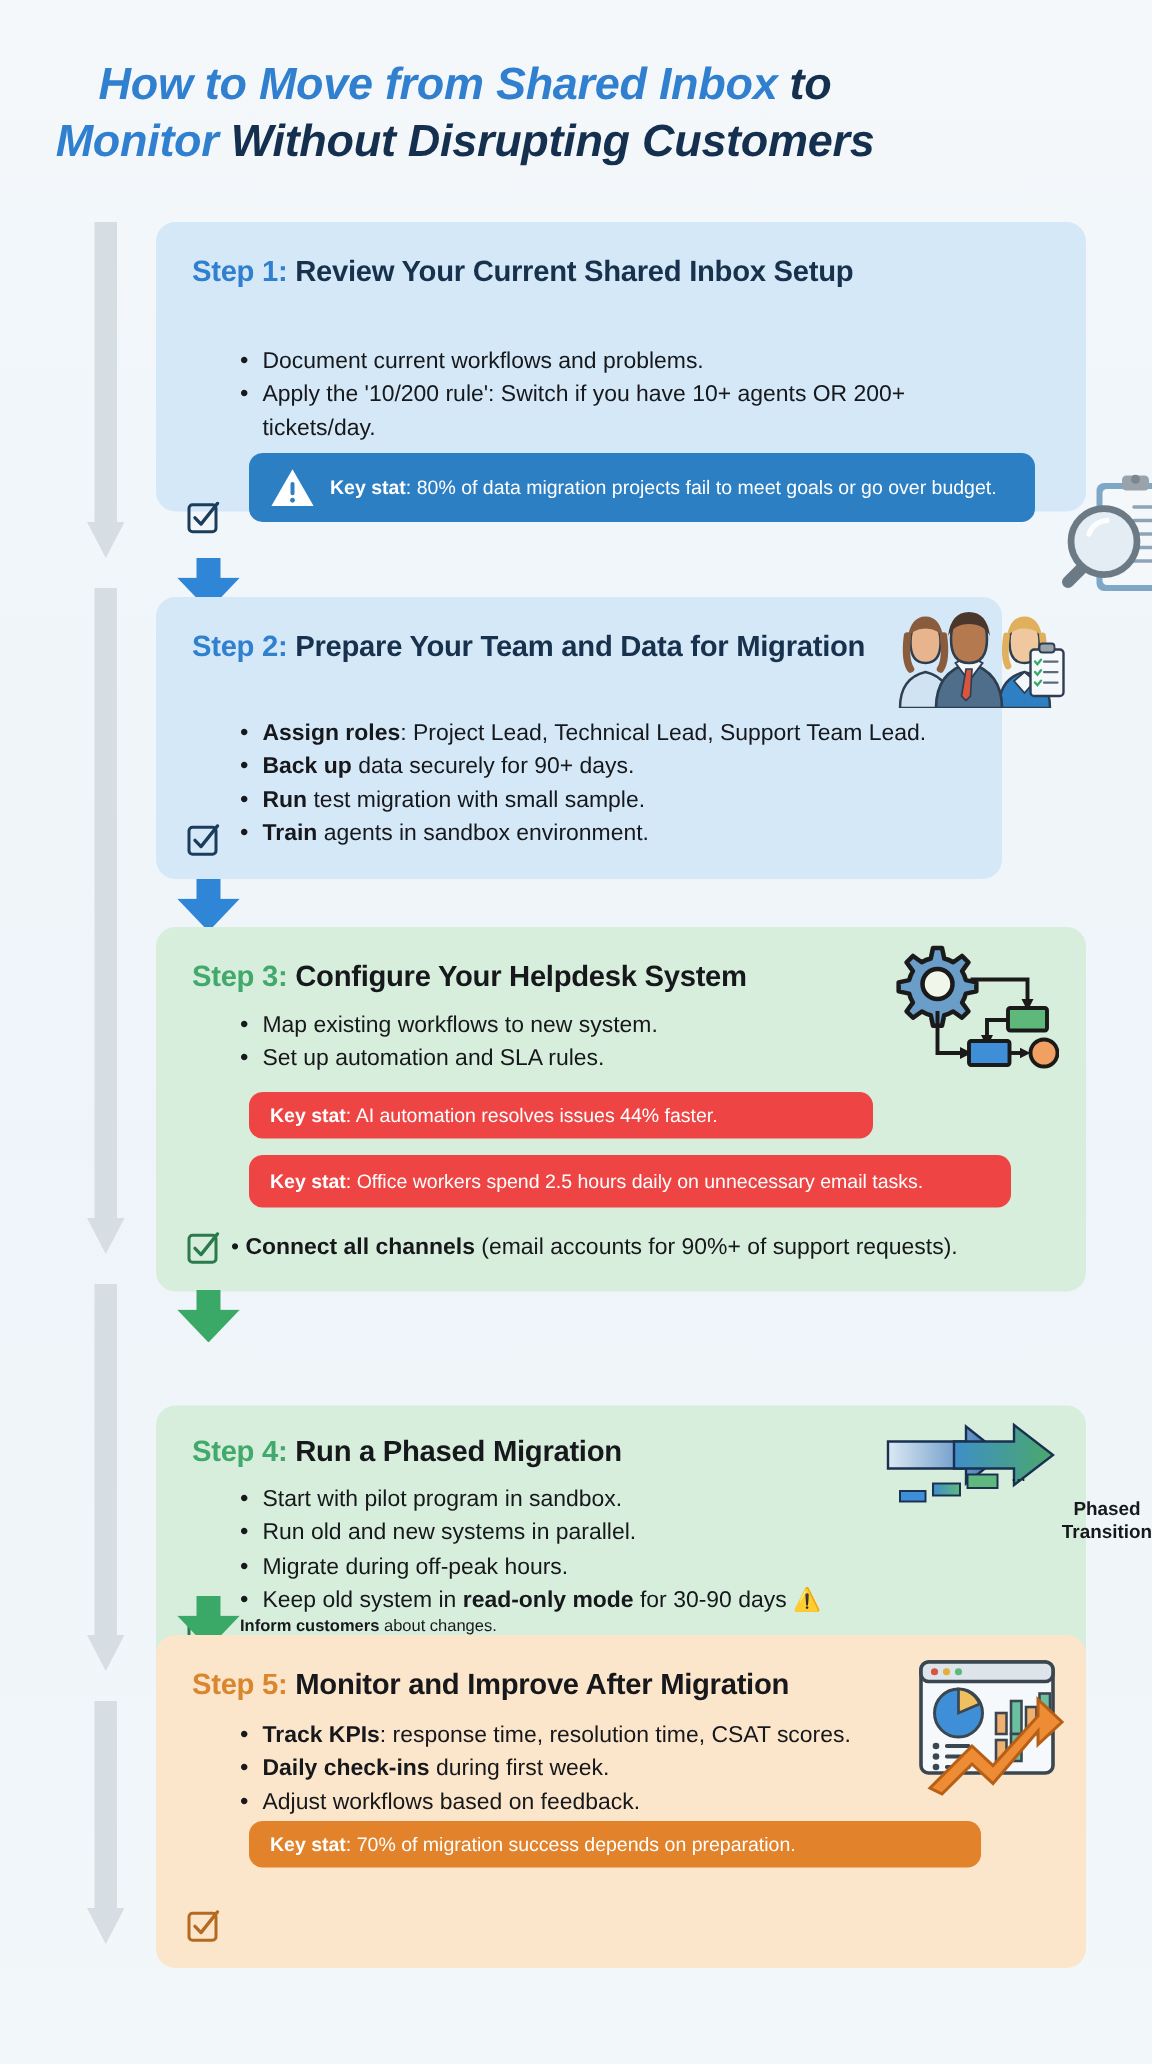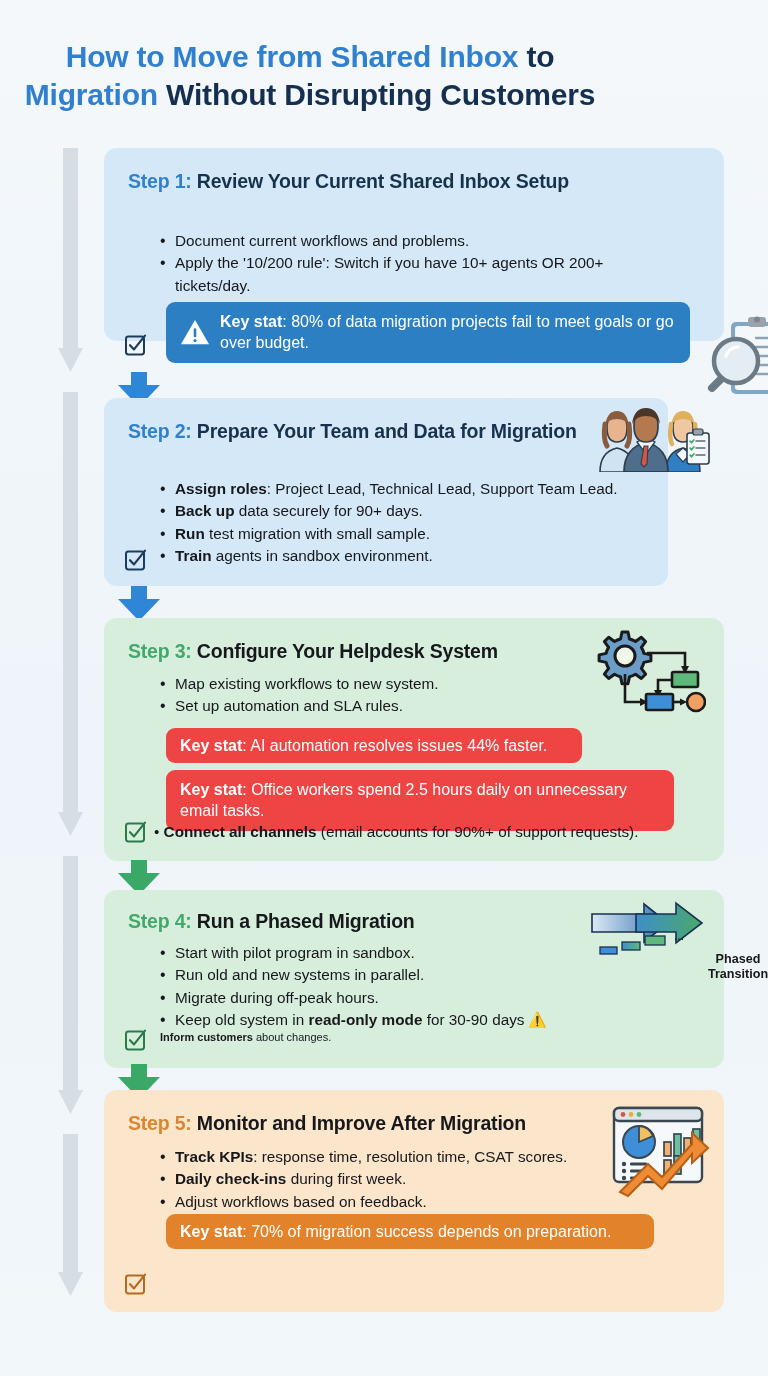--- a/index.html
+++ b/index.html
@@ -7,40 +7,40 @@
     width:768px; height:1376px;
     background:#f2f7fa;
     font-family:"Liberation Sans", sans-serif;
     overflow:hidden;
   }
   .page{ position:relative; width:768px; height:1376px;
     background:linear-gradient(180deg,#f4f8fb 0%,#eef4f9 55%,#f2f7fa 100%); }
 
   
   .title{ position:absolute; top:38px; left:0; width:620px; text-align:center;
-    font-size:30px; font-weight:bold; line-height:1.28; letter-spacing:-.2px; }
+    font-size:30px; font-weight:bold; line-height:1.28; letter-spacing:-.2px;font-style:italic; }
   .t-blue{ color:#3080cf; }
   .t-dark{ color:#15304f; }
 
   
   .timeline{ position:absolute; left:58px; top:148px; width:26px; height:1170px; }
   .tl-seg{ position:absolute; left:5px; width:15px; background:#d6dde3; }
   .tl-head{ position:absolute; left:0; width:25px; height:24px;
     background:#d6dde3; clip-path:polygon(0 0,100% 0,50% 100%); }
 
   
   .card{ position:absolute; border-radius:13px; }
   .card.blue{ background:#d4e8f8; }
   .card.green{ background:#d8eedd; }
   .card.orange{ background:#fbe5cb; }
 
   .c1{ left:104px; top:148px; width:620px; height:193px; }
   .c2{ left:104px; top:398px; width:564px; height:188px; }
   .c3{ left:104px; top:618px; width:620px; height:243px; }
-  .c4{ left:104px; top:890px; width:620px; height:178px; }
+  .c4{ left:104px; top:937px; width:620px; height:178px; }
   .c5{ left:104px; top:1090px; width:620px; height:222px; }
 
   
   .conn{ position:absolute; left:118px; width:42px; }
   .conn .stem{ position:absolute; left:13px; top:0; width:16px; height:14px; }
   .conn .head{ position:absolute; left:0; top:13px; width:42px; height:22px;
     clip-path:polygon(0 0,100% 0,50% 100%); }
   .conn.bl .stem,.conn.bl .head{ background:#2f86d6; }
   .conn.gr .stem,.conn.gr .head{ background:#3aa968; }
 
@@ -55,21 +55,21 @@
 
   
   ul.bl{ position:absolute; left:56px; list-style:none;
     font-size:15.3px; color:#16181b; line-height:1.455; }
   ul.bl li{ position:relative; padding-left:15px; }
   ul.bl li::before{ content:"\2022"; position:absolute; left:0; top:-1px;
     font-size:16px; color:#16181b; }
   b{ font-weight:bold; }
 
   
-  .stat{ position:absolute; border-radius:9px; color:#fff; font-size:16px;
+  .stat{ position:absolute; border-radius:9px; color:#fff; font-size:13px;
     line-height:1.34; padding:9px 14px; display:flex; gap:10px; align-items:center; }
   .stat.blue{ background:#2d7fc4; }
   .stat.green{ background:#ef4444; }
   .stat.orange{ background:#e2822b; }
   .stat b{ font-weight:bold; }
   .warn-tri{ flex:0 0 30px; }
 
   
   .cbx{ position:absolute; width:24px; height:24px; }
   .cbx svg{ width:24px; height:24px; display:block; }
@@ -79,21 +79,21 @@
     font-weight:bold; color:#16181b; line-height:1.2; }
   .inline-warn{ font-size:15px; }
 </style>
 </head>
 <body>
 
 <div class="page">
 
   <div class="title">
     <div><span class="t-blue">How to Move from Shared Inbox </span><span class="t-dark">to</span></div>
-    <div><span class="t-blue">Migration </span><span class="t-dark">Without Disrupting Customers</span></div>
+    <div><span class="t-blue">Monitor </span><span class="t-dark">Without Disrupting Customers</span></div>
   </div>
 
   <div class="timeline">
     <div class="tl-seg" style="top:0;height:202px;"></div>
     <div class="tl-head" style="top:200px;"></div>
     <div class="tl-seg" style="top:244px;height:422px;"></div>
     <div class="tl-head" style="top:664px;"></div>
     <div class="tl-seg" style="top:708px;height:236px;"></div>
     <div class="tl-head" style="top:942px;"></div>
     <div class="tl-seg" style="top:986px;height:140px;"></div>

